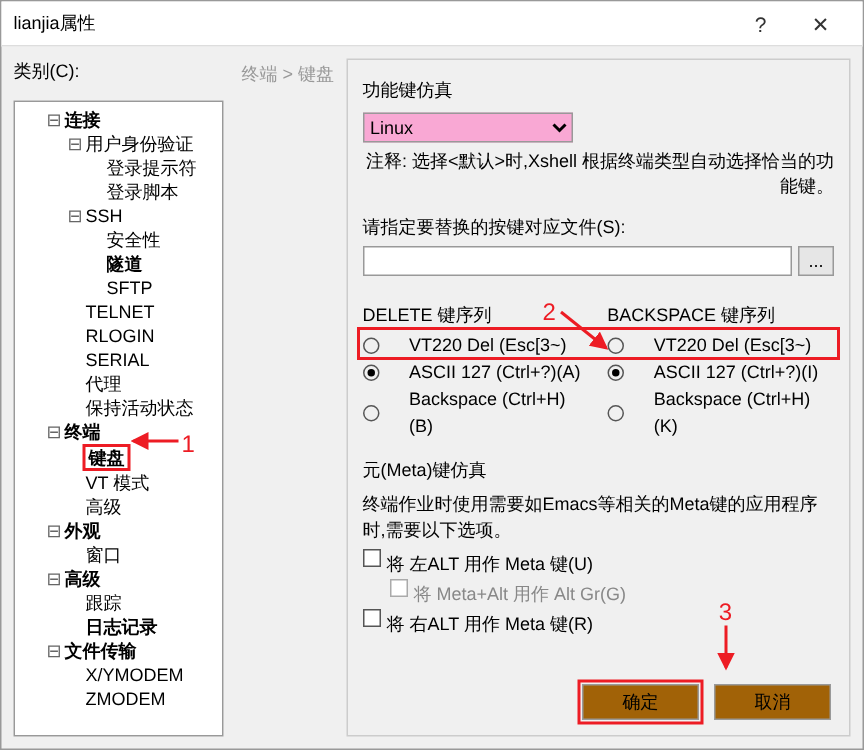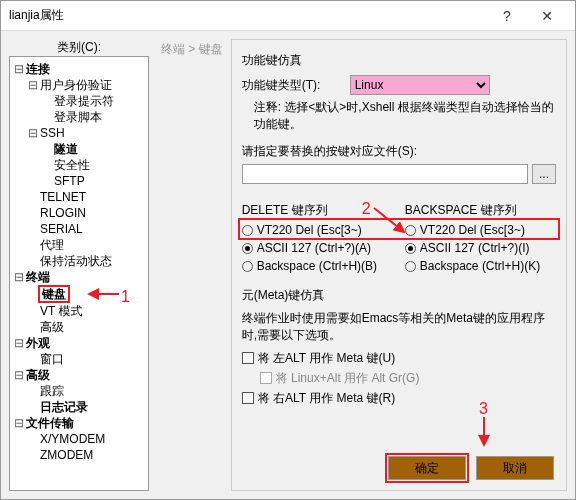--- a/index.html
+++ b/index.html
@@ -3,50 +3,50 @@
 <meta charset="utf-8">
 <style>
 * { box-sizing: border-box; font-family: "Microsoft YaHei", sans-serif; font-size: 12px; }
 body { margin: 0; background: #fff; }
 .window { width: 576px; height: 500px; border: 1px solid #999; background: #f0f0f0; position: relative; }
 .titlebar { height: 30px; background: #fff; display: flex; align-items: center; padding: 0 8px; border-bottom: 1px solid #ddd; }
 .titlebar .title { flex: 1; }
 .titlebar .wbtn { width: 40px; text-align: center; font-size: 14px; color: #333; }
 .body { display: flex; height: calc(100% - 30px); padding: 8px; gap: 4px; }
 .left { width: 140px; display: flex; flex-direction: column; }
-.left-label { margin-bottom: 0; text-align: center; }
+.left-label { margin-bottom: 11px; }
 .tree { flex: 1; border: 1px solid #999; background: #fff; padding: 4px 0; overflow: auto; }
 .tree ul { list-style: none; margin: 0; padding-left: 14px; }
-.tree > ul { padding-left: 4px; }
+.tree > ul { padding-left: 21px; }
 .tree li { white-space: nowrap; line-height: 16px; position: relative; }
 .tree .tg { display: inline-block; width: 10px; text-align: center; color: #666; }
 .tree .lbl { padding: 0 2px; cursor: default; }
 .tree .sel { font-weight: bold; }
 .red-box { border: 2px solid #ed1c24; display: inline-block; line-height: 14px; padding: 0 1px; }
 .right { flex: 1; display: flex; }
 .crumb { color: #999; padding: 2px 8px 6px 8px; }
 .panel { flex: 1; border: 1px solid #ccc; background: #f0f0f0; padding: 8px 10px; position: relative; }
 .section-title { margin: 4px 0 6px 0; }
 .row { display: flex; align-items: center; gap: 8px; margin: 4px 0; }
 .row label { min-width: 100px; }
 select { width: 140px; height: 20px; border: 1px solid #999; background: #f9a8d4; }
-.note { margin: 4px 0 10px 12px; }
+.note { margin: 4px 0 10px 0; text-align: right; }
 input[type=text] { height: 20px; border: 1px solid #999; background: #fff; padding: 0 4px; }
 .file-row { display: flex; align-items: center; gap: 4px; }
 .file-row input { flex: 1; }
 .small-btn { width: 24px; height: 20px; border: 1px solid #999; background: #e6e6e6; text-align: center; line-height: 18px; }
 .seqs { display: flex; gap: 12px; margin-top: 18px; position: relative; }
 .col { flex: 1; }
 .col-title { margin-bottom: 2px; }
-.radio { display: flex; align-items: center; gap: 4px; line-height: 18px; }
+.radio { display: flex; align-items: center; gap: 20px; line-height: 18px; }
 .radio .dot { width: 11px; height: 11px; border: 1px solid #555; border-radius: 50%; display: inline-flex; align-items: center; justify-content: center; }
 .radio .dot.on::after { content: ""; width: 5px; height: 5px; background: #000; border-radius: 50%; }
 .highlight { position: absolute; border: 2px solid #ed1c24; left: -4px; right: -4px; top: 16px; height: 22px; pointer-events: none; }
 .meta { margin-top: 12px; }
-.chk { display: flex; align-items: center; gap: 4px; line-height: 20px; }
+.chk { display: flex; gap: 4px; line-height: 20px; }
 .chk .box { width: 12px; height: 12px; border: 1px solid #555; background: #fff; }
 .indent { margin-left: 18px; color: #888; }
 .indent .box { border-color: #aaa; }
 .buttons { position: absolute; right: 12px; bottom: 10px; display: flex; gap: 10px; }
 .btn { width: 78px; height: 24px; border: 1px solid #999; background: #a16207; text-align: center; line-height: 22px; }
 .btn.primary { outline: 2px solid #ed1c24; outline-offset: 1px; }
 .annot { position: absolute; color: #ed1c24; font-size: 16px; pointer-events: none; }
 .arrow { position: absolute; pointer-events: none; }
 .arrow svg { overflow: visible; }
 </style>
@@ -67,22 +67,22 @@
           <li><span class="tg">⊟</span><span class="lbl sel">连接</span>
             <ul>
               <li><span class="tg">⊟</span><span class="lbl">用户身份验证</span>
                 <ul>
                   <li><span class="tg"></span><span class="lbl">登录提示符</span></li>
                   <li><span class="tg"></span><span class="lbl">登录脚本</span></li>
                 </ul>
               </li>
               <li><span class="tg">⊟</span><span class="lbl">SSH</span>
                 <ul>
+                  <li><span class="tg"></span><span class="lbl">安全性</span></li>
                   <li><span class="tg"></span><span class="lbl sel">隧道</span></li>
-                  <li><span class="tg"></span><span class="lbl">安全性</span></li>
                   <li><span class="tg"></span><span class="lbl">SFTP</span></li>
                 </ul>
               </li>
               <li><span class="tg"></span><span class="lbl">TELNET</span></li>
               <li><span class="tg"></span><span class="lbl">RLOGIN</span></li>
               <li><span class="tg"></span><span class="lbl">SERIAL</span></li>
               <li><span class="tg"></span><span class="lbl">代理</span></li>
               <li><span class="tg"></span><span class="lbl">保持活动状态</span></li>
             </ul>
           </li>
@@ -121,21 +121,20 @@
             </defs>
             <line x1="32" y1="6" x2="2" y2="6" stroke="#ed1c24" stroke-width="2" marker-end="url(#ah1)"></line>
           </svg></div>
     </div>
 
     <div class="right">
       <div class="crumb">终端 &gt; 键盘</div>
       <div class="panel">
         <div class="section-title">功能键仿真</div>
         <div class="row">
-          <label>功能键类型(T):</label>
           <select><option>Linux</option></select>
         </div>
         <div class="note">注释: 选择&lt;默认&gt;时,Xshell 根据终端类型自动选择恰当的功能键。</div>
 
         <div>请指定要替换的按键对应文件(S):</div>
         <div class="file-row" style="margin:4px 0 6px 0;">
           <input type="text" value="" style="">
           <div class="small-btn">...</div>
         </div>
 
@@ -175,21 +174,21 @@
 
         <div class="meta">
           <div class="section-title">元(Meta)键仿真</div>
           <div style="margin-bottom:4px;">终端作业时使用需要如Emacs等相关的Meta键的应用程序时,需要以下选项。</div>
           <div class="chk">
               <span class="box"></span>
               <span>将 左ALT 用作 Meta 键(U)</span>
             </div>
           <div class="chk indent">
               <span class="box"></span>
-              <span>将 Linux+Alt 用作 Alt Gr(G)</span>
+              <span>将 Meta+Alt 用作 Alt Gr(G)</span>
             </div>
           <div class="chk">
               <span class="box"></span>
               <span>将 右ALT 用作 Meta 键(R)</span>
             </div>
         </div>
 
         <div class="buttons">
           <div class="btn primary">确定</div>
           <div class="btn">取消</div>

